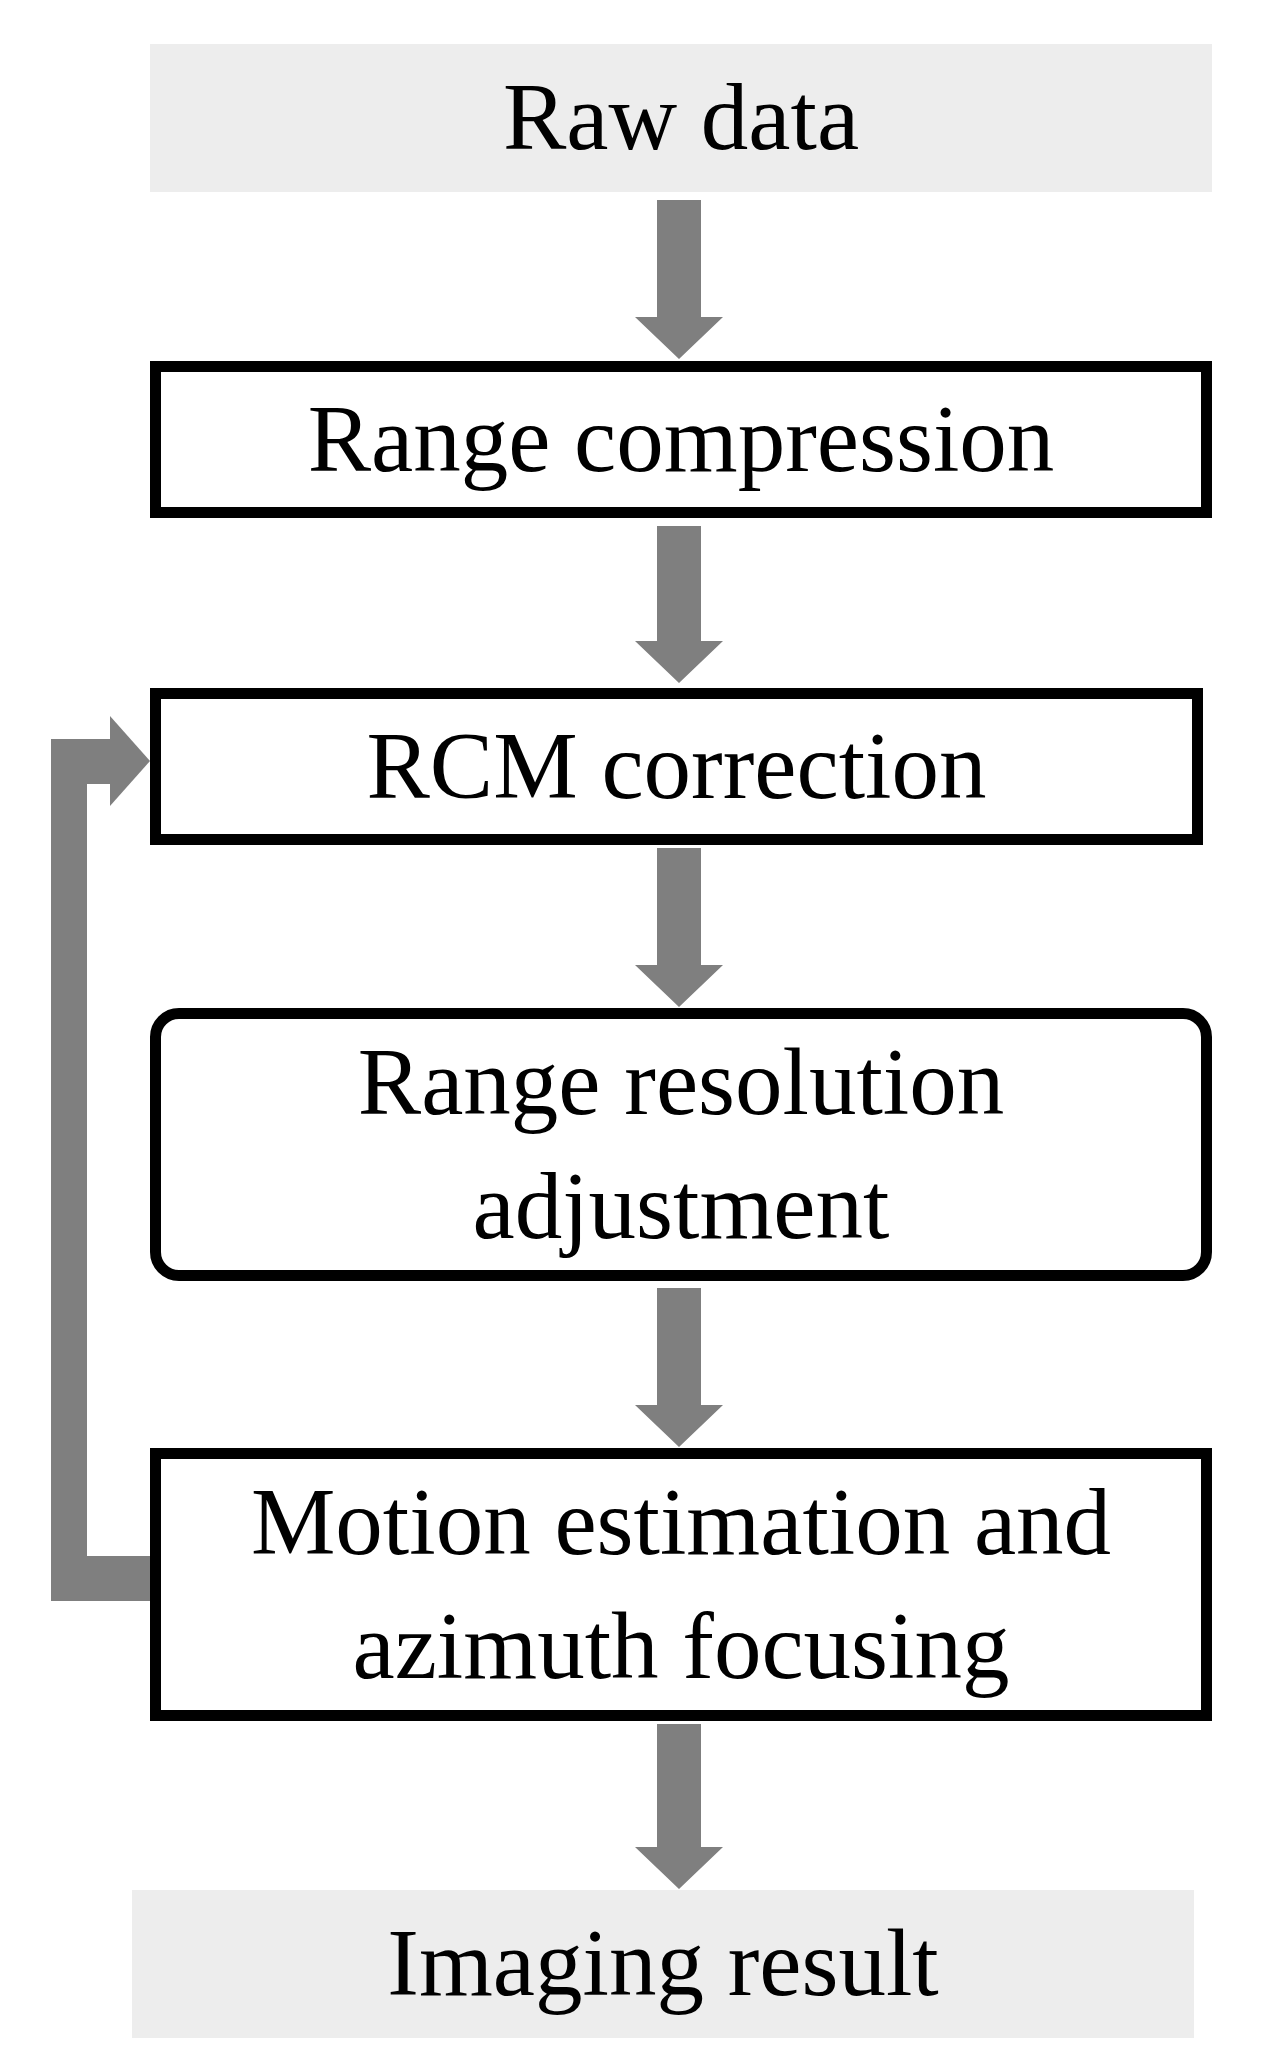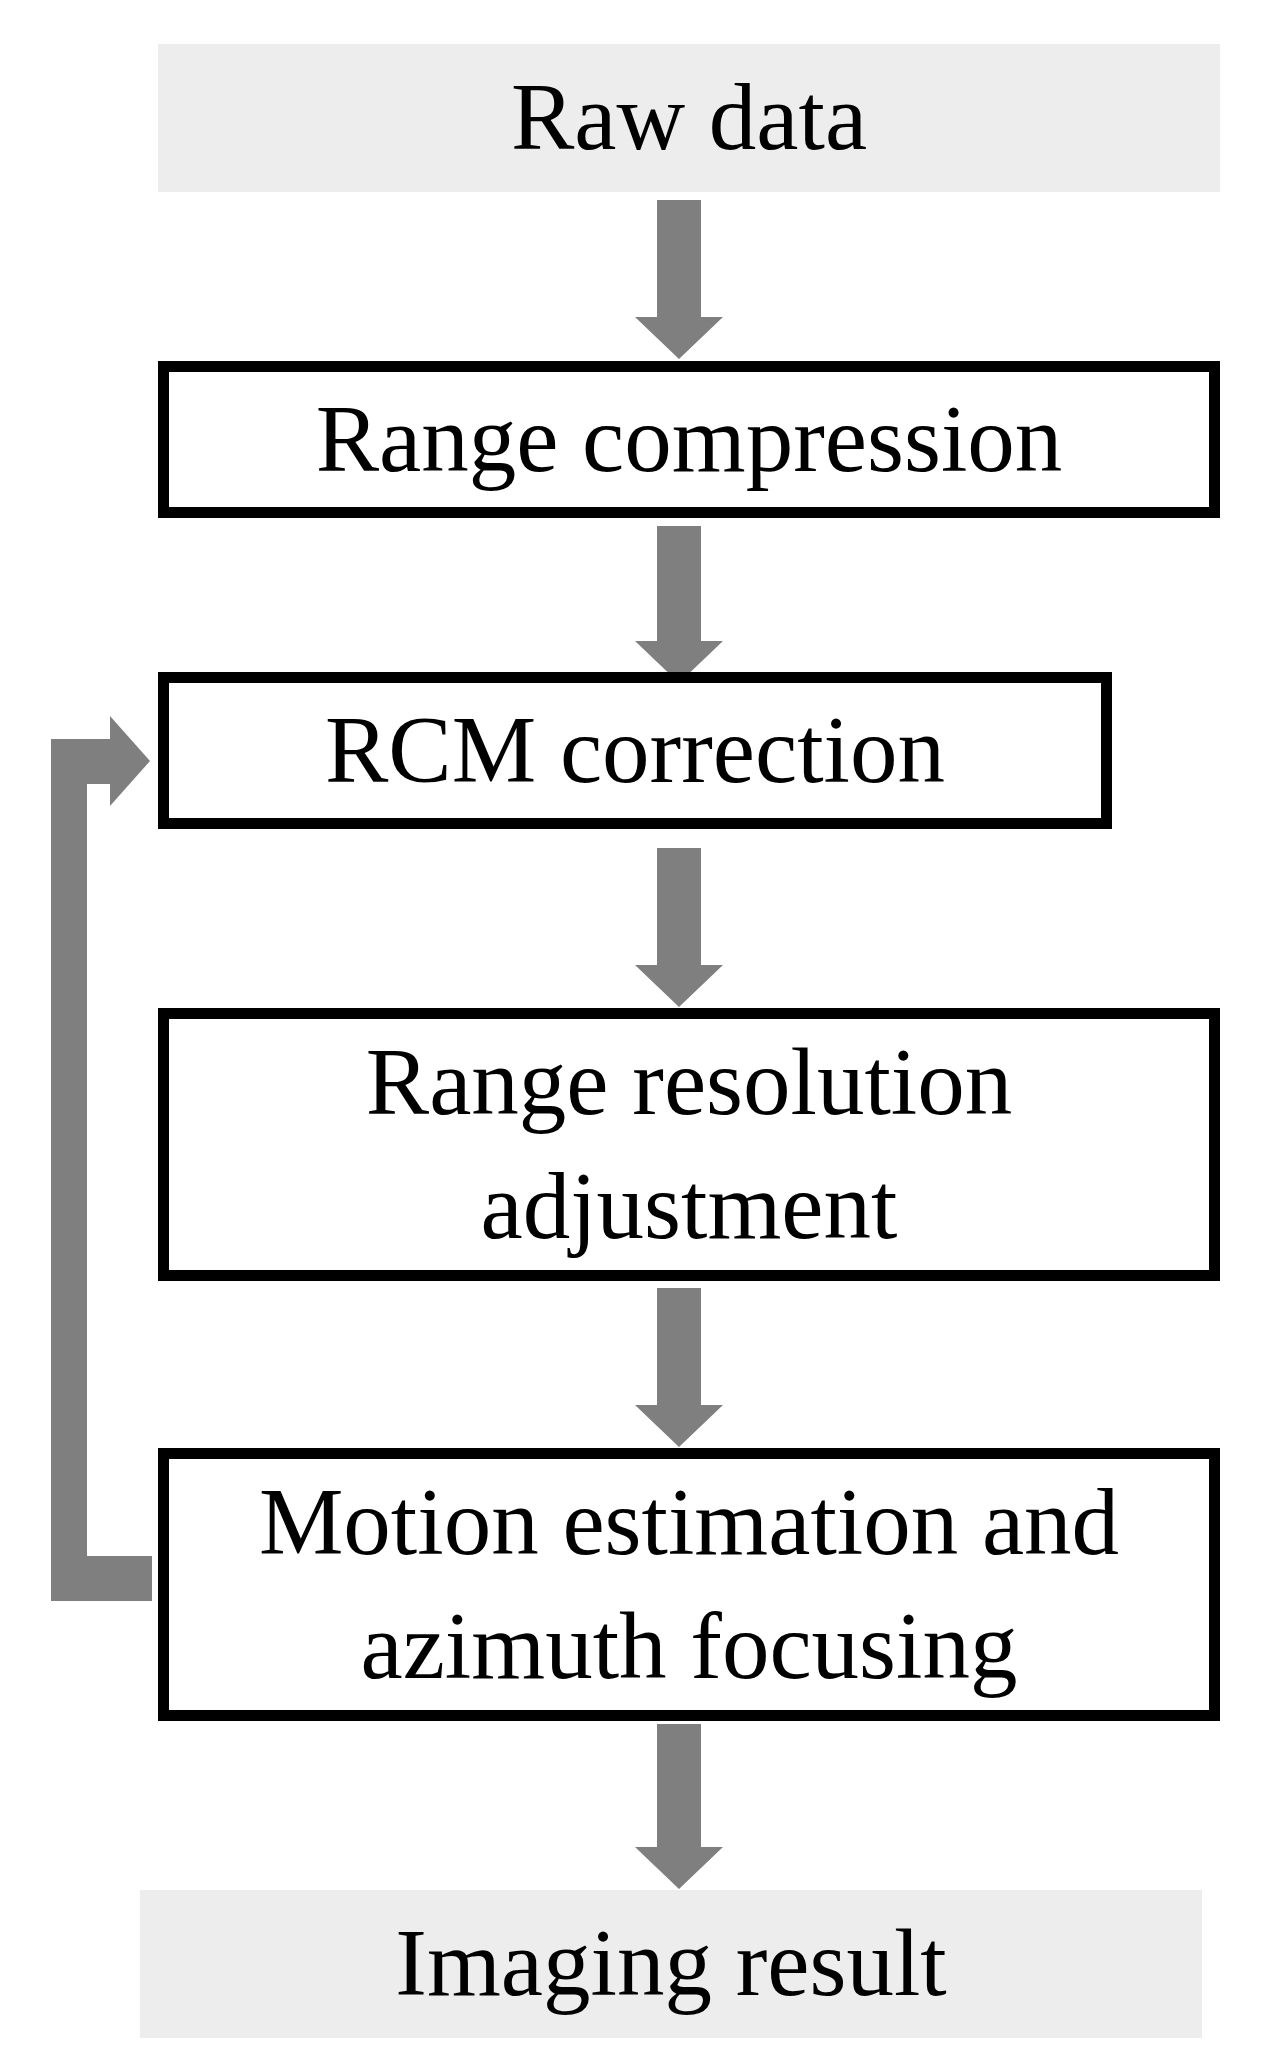--- a/index.html
+++ b/index.html
@@ -13,41 +13,40 @@
   body{width:1276px;height:2070px;font-family:"Liberation Serif","DejaVu Serif",serif;}
   .canvas{position:relative;width:1276px;height:2070px;background:var(--bg);overflow:hidden;}
 
   .node{
     position:absolute;
     display:flex;align-items:center;justify-content:center;
     text-align:center;
     color:var(--text);
     font-size:95px;line-height:1.3;
     box-sizing:border-box;
-    margin-left:8px;
   }
   .terminal{background:var(--terminal);}
   .process{background:var(--bg);border:11px solid var(--border);}
 
   .down-arrow{position:absolute;display:block;}
   .down-arrow polygon{fill:var(--arrow);}
 
   .fb-seg{position:absolute;background:var(--arrow);}
   .fb-head{
     position:absolute;width:0;height:0;
     border-top:45px solid transparent;
     border-bottom:45px solid transparent;
     border-left:40px solid var(--arrow);
   }
 
   
   #n-raw   {left:150px;top:44px;  width:1062px;height:148px;}
   #n-rc    {left:150px;top:361px; width:1062px;height:157px;align-items:center;}
-  #n-rcm   {left:150px;top:672px; width:954px;height:157px;}
-  #n-rr    {left:150px;top:1008px;width:1062px;height:273px;padding:0 40px;}
+  #n-rcm   {left:150px;top:688px; width:1053px;height:157px;}
+  #n-rr    {left:150px;top:1008px;width:1062px;height:273px;padding:0 40px;border-radius:29px;}
   #n-me    {left:150px;top:1448px;width:1062px;height:273px;padding:0 40px;text-align:center;}
   #n-res   {left:132px;top:1890px;width:1062px;height:148px;}
 
   
   #a1{left:635px;top:200px;width:88px;height:159px;}
   #a2{left:635px;top:526px;width:88px;height:157px;}
   #a3{left:635px;top:848px;width:88px;height:159px;}
   #a4{left:635px;top:1288px;width:88px;height:159px;}
   #a5{left:635px;top:1724px;width:88px;height:165px;}
 

